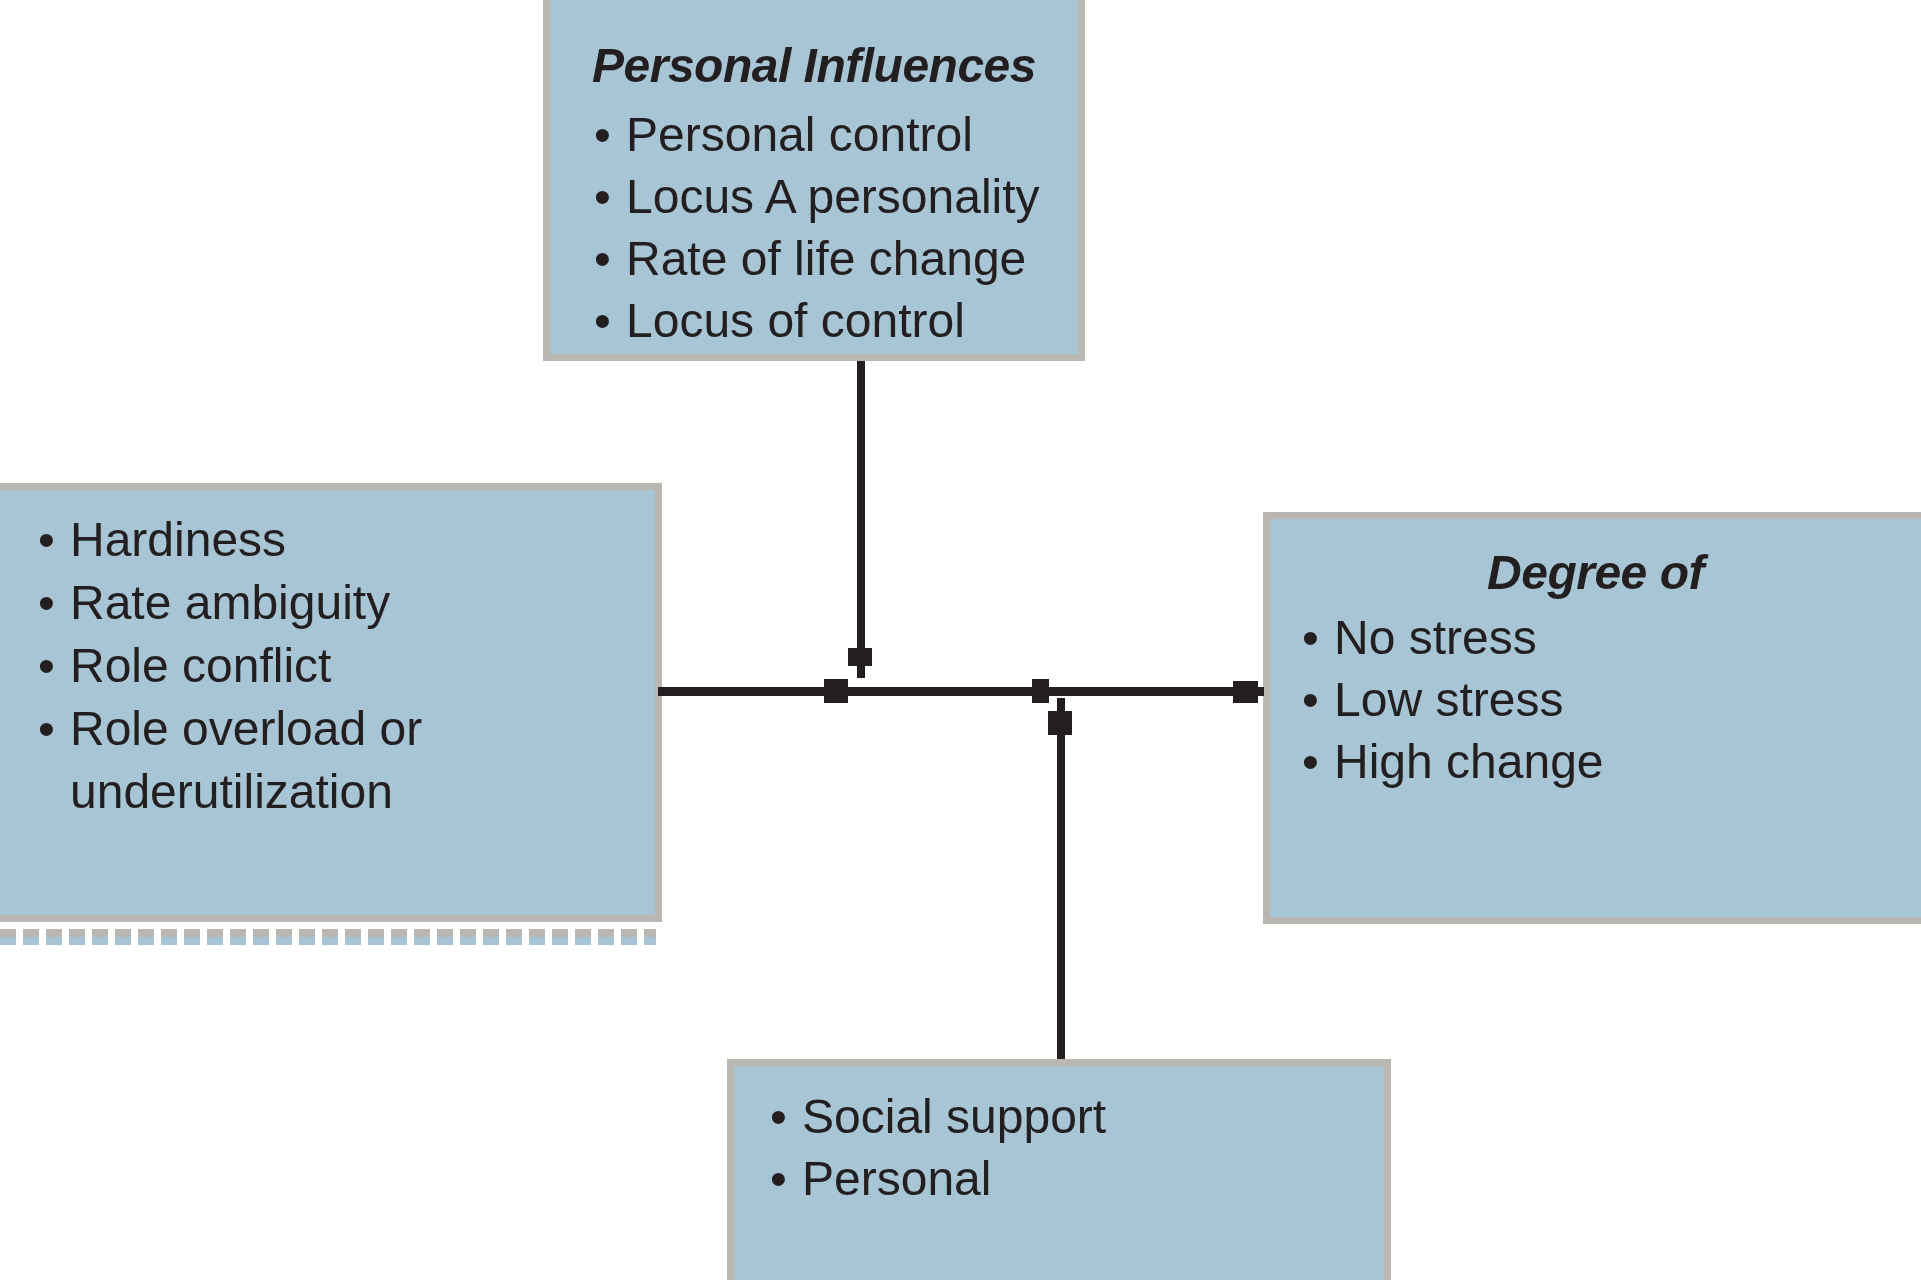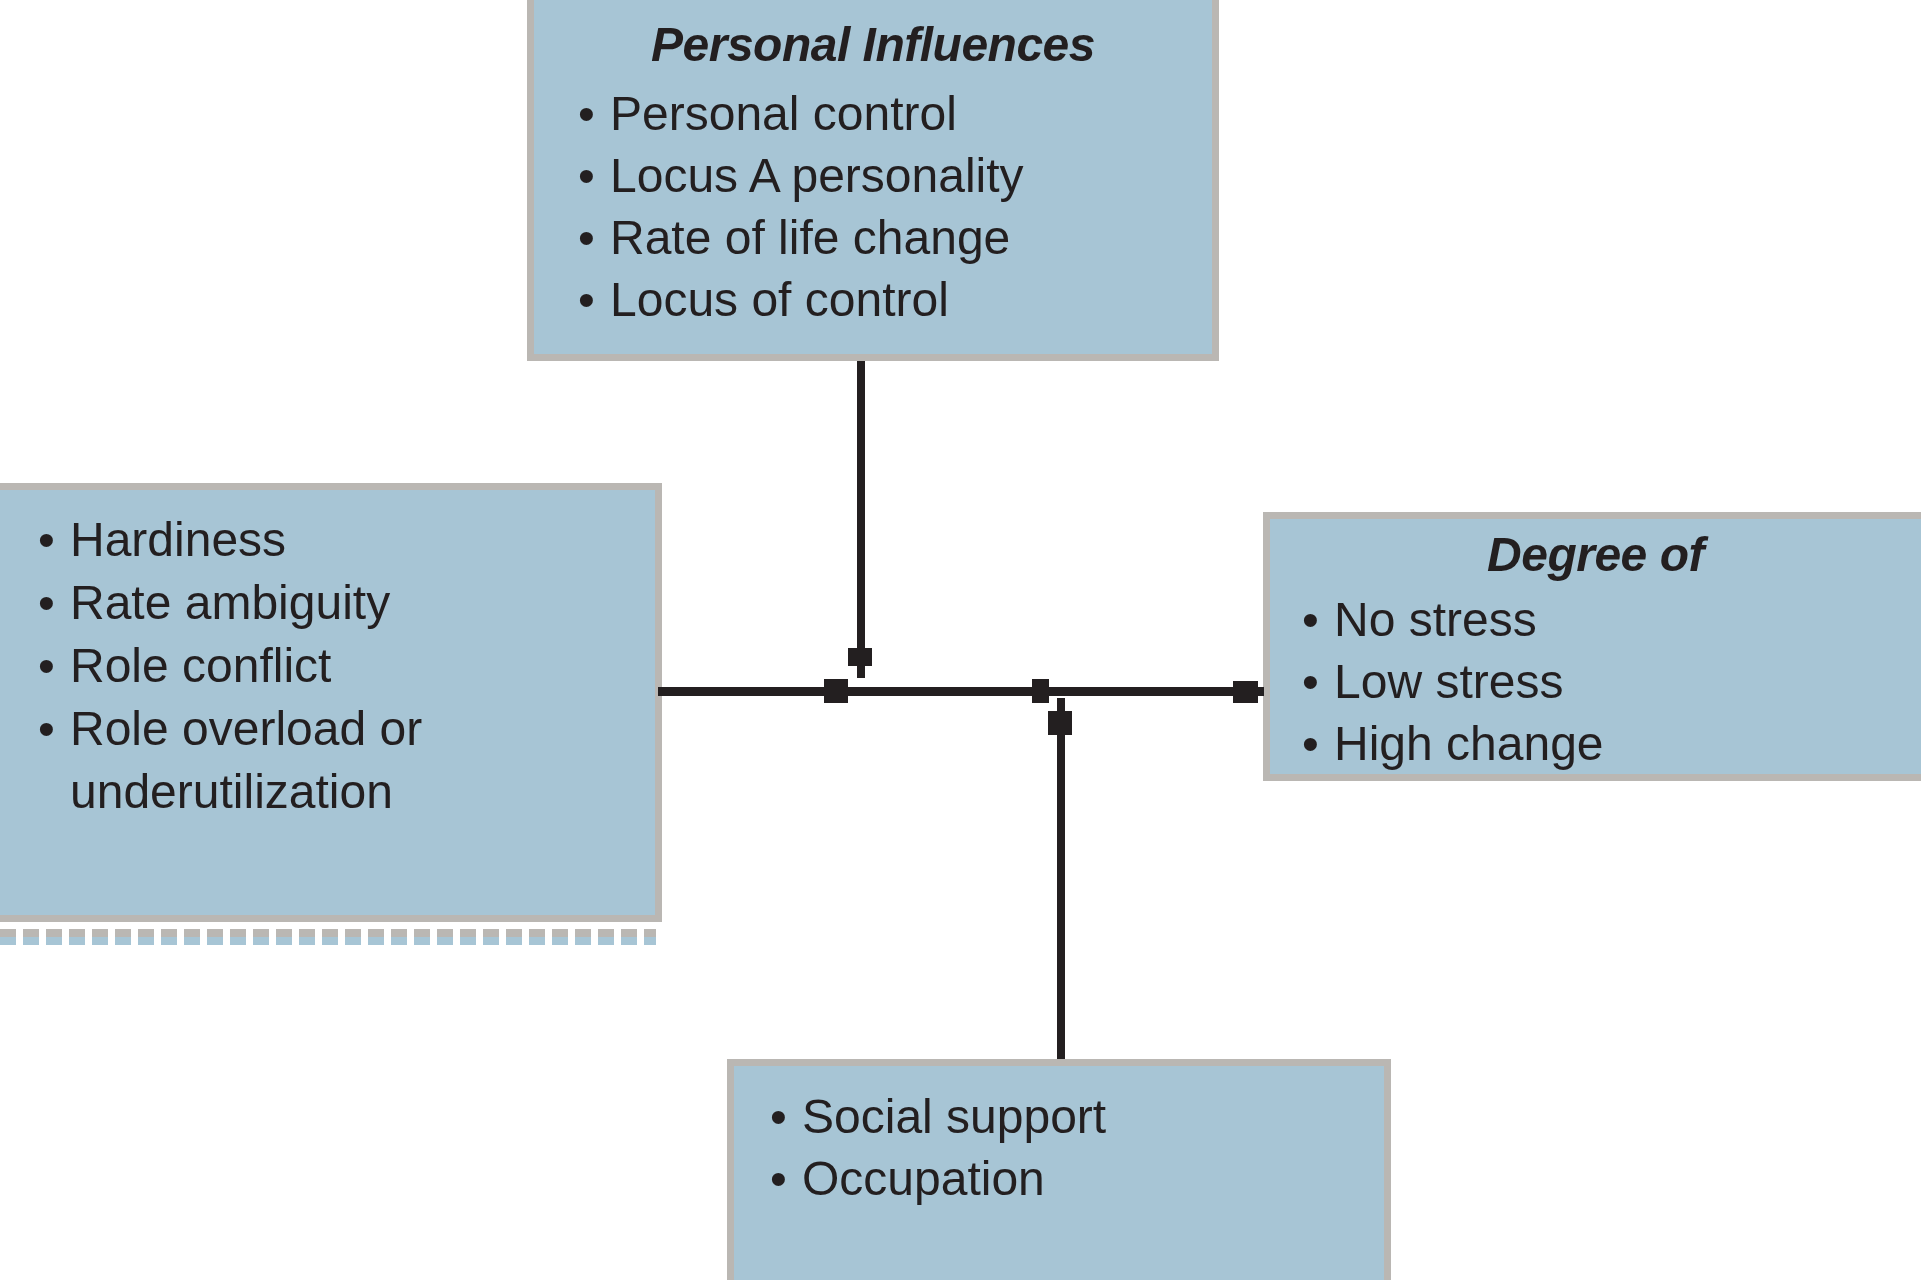--- a/index.html
+++ b/index.html
@@ -42,41 +42,41 @@
   }
   .bullet-dot {
     flex: 0 0 32px;
   }
   .bullet-text {
     flex: 1 1 auto;
   }
 
   
   #box-personal {
-    left: 527px; top: 0; width: 692px; height: 361px;
+    left: 543px; top: 0; width: 542px; height: 361px;
     border: 7px solid var(--border, #bab7b3);
     border-top: none;
-    padding-top: 17px;
+    padding-top: 38px;
   }
   #box-personal .bullets { margin-left: 44px; margin-top: 10px; }
 
   #box-organizational {
     left: 0; top: 483px; width: 662px; height: 439px;
     border: 7px solid var(--border, #bab7b3);
     border-left: none;
     padding-top: 12px;
   }
   #box-organizational .bullets { margin-left: 38px; margin-right: 18px; }
   #box-organizational .bullet-line { line-height: 63px; }
 
   #box-degree {
-    left: 1263px; top: 512px; width: 658px; height: 269px;
+    left: 1263px; top: 512px; width: 658px; height: 412px;
     border: 7px solid var(--border, #bab7b3);
     border-right: none;
-    padding-top: 8px;
+    padding-top: 26px;
   }
   #box-degree .bullets { margin-left: 32px; }
 
   #box-buffers {
     left: 727px; top: 1059px; width: 664px; height: 221px;
     border: 7px solid var(--border, #bab7b3);
     border-bottom: none;
     padding-top: 14px;
   }
   #box-buffers .bullets { margin-left: 36px; }
@@ -183,21 +183,21 @@
   </div>
 
   <div class="box" id="box-buffers">
     <div class="bullets">
       <div class="bullet-line">
         <span class="bullet-dot">•</span>
         <span class="bullet-text">Social support</span>
       </div>
       <div class="bullet-line">
         <span class="bullet-dot">•</span>
-        <span class="bullet-text">Occupation</span>
+        <span class="bullet-text">Personal</span>
       </div>
     </div>
   </div>
 
   <div class="conn" id="conn-horizontal"></div>
   <div class="conn" id="conn-top-vertical"></div>
   <div class="conn" id="conn-top-bead"></div>
   <div class="conn" id="conn-junction-left-square"></div>
   <div class="conn" id="conn-junction-right-square"></div>
   <div class="conn" id="conn-bottom-vertical"></div>

